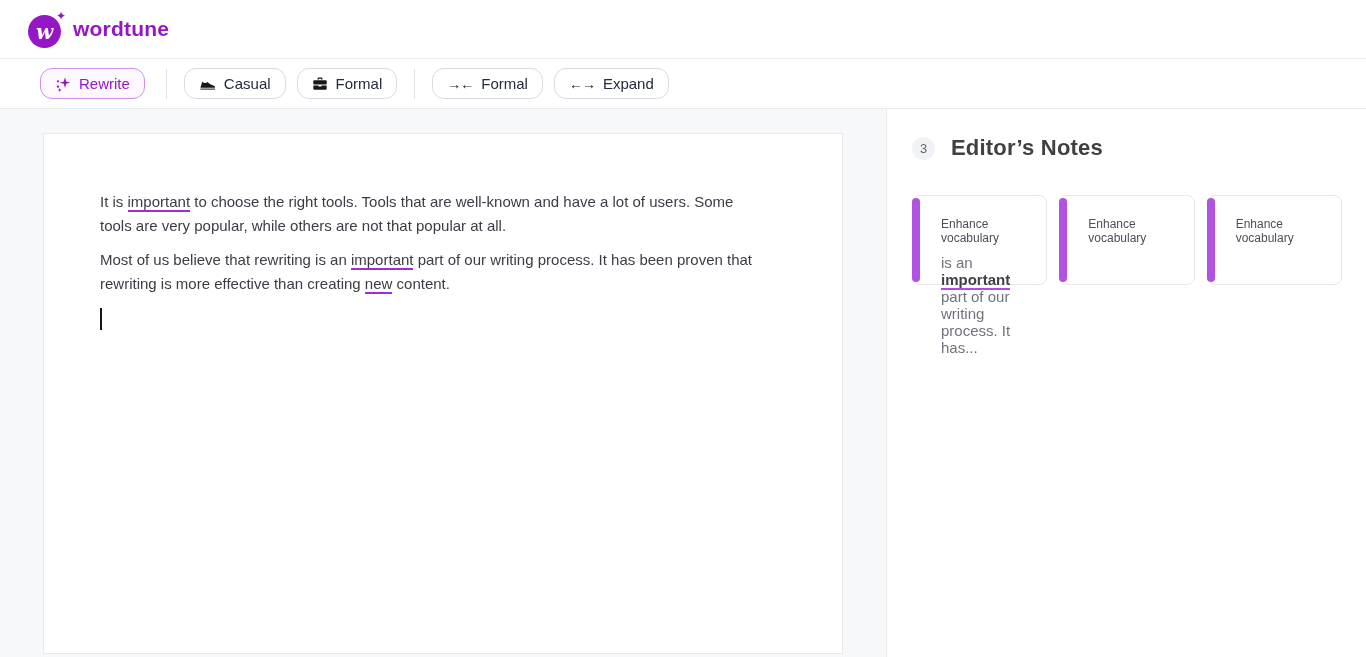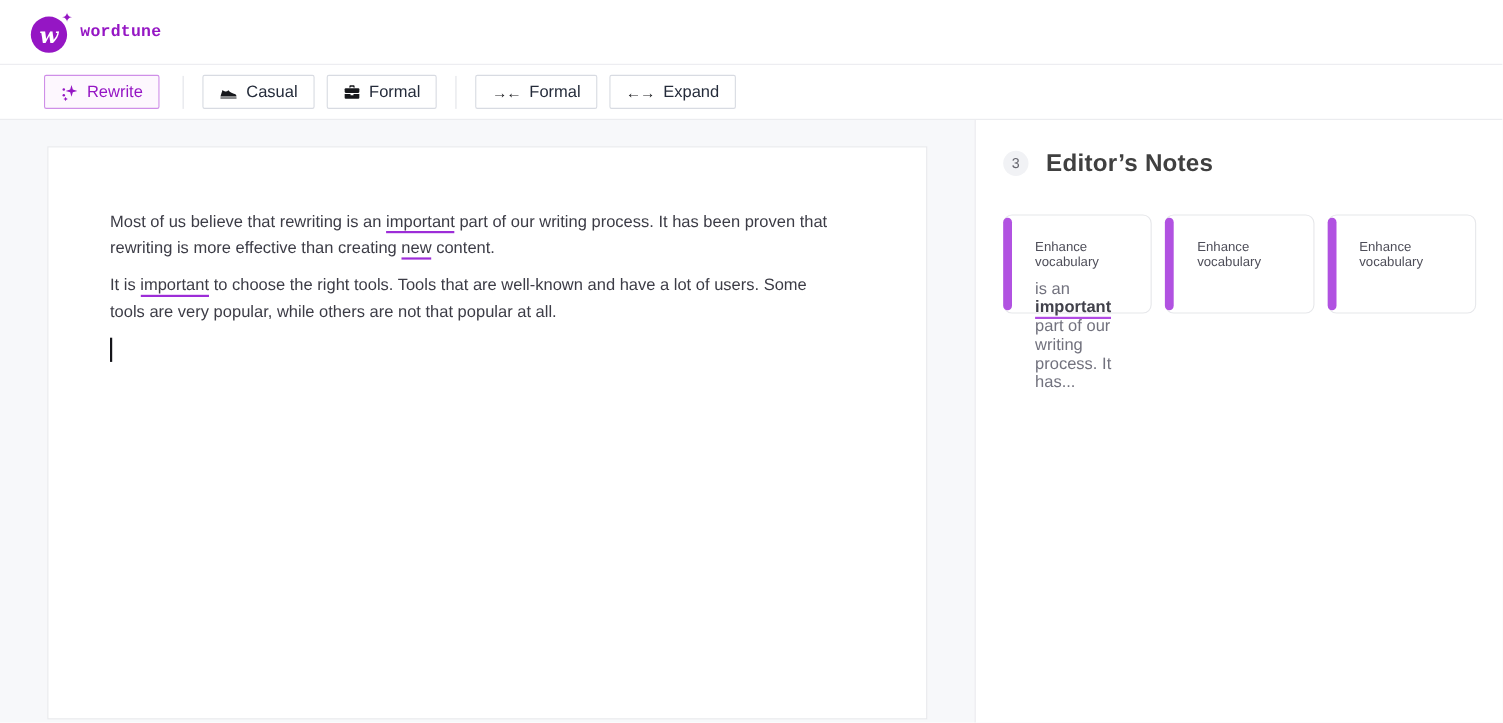--- a/index.html
+++ b/index.html
@@ -14,38 +14,38 @@
 
   
   .header { height:59px; display:flex; align-items:center; padding:0 28px;
     border-bottom:1px solid #ececf0; background:#fff; position:relative; z-index:5;}
   .brand { display:flex; align-items:center; gap:9px; }
   .logo-wrap { position:relative; width:36px; height:40px; }
   .logo-circle { position:absolute; left:0; top:6px; width:33px; height:33px; border-radius:50%;
     background:var(--brand); color:#fff; display:flex; align-items:center; justify-content:center;
     font-style:italic; font-weight:bold; font-size:20px; font-family:"DejaVu Serif", serif;}
   .logo-spark { position:absolute; right:-2px; top:0; color:var(--brand); font-size:12px; }
-  .wordmark { color:var(--brand); font-weight:bold; font-size:15px; letter-spacing:.2px;font-family:Liberation Mono, monospace; }
+  .wordmark { color:var(--brand); font-weight:bold; font-size:21px; letter-spacing:.2px; }
   .header-right { margin-left:auto; display:flex; align-items:center; gap:30px; }
   .hdr-item { display:flex; align-items:center; gap:10px; font-size:16px; color:#1f2430; cursor:pointer; }
   .hdr-item.upgrade { color:#a21ad6; margin-left:12px; }
   .icon-svg { display:block; }
   .help-circle { width:26px; height:26px; border-radius:50%; border:2.4px solid #17181c;
     display:flex; align-items:center; justify-content:center; font-size:15px; font-weight:bold; color:#17181c; }
   .avatar { width:34px; height:34px; border-radius:50%; overflow:hidden; position:relative;
     background:linear-gradient(135deg,#79a07c,#4d6d55); }
   .avatar .hair { position:absolute; left:4px; top:1px; width:26px; height:30px; border-radius:48%; background:#3c2a22; }
   .avatar .face { position:absolute; left:11px; top:8px; width:13px; height:17px; border-radius:50%; background:#c9a28c; }
   .avatar .shirt { position:absolute; left:6px; top:25px; width:22px; height:12px; border-radius:40%; background:#d8dcd2; }
 
   
   .toolbar { height:50px; display:flex; align-items:center; padding:0 0 0 40px; gap:11px;
     border-bottom:1px solid #e9eaee; background:#fff; position:relative; z-index:4; }
   .tbtn { height:31px; display:inline-flex; align-items:center; gap:8px; padding:0 14px;
-    background:#fff; border:1px solid #d8dbe2; border-radius:2px; font-size:15px; color:var(--ink);
+    background:#fff; border:1px solid #d8dbe2; border-radius:12px; font-size:15px; color:var(--ink);
     cursor:pointer; font-family:inherit; }
   .tbtn.primary { border:1.5px solid #cf8fe8; background:#fdf7fe; color:var(--brand); margin-right:4px; }
   .tb-divider { width:1px; height:30px; background:#e2e3e8; margin:0 6px; }
   .arrow-ic { font-size:14px; letter-spacing:-1px; color:#17181c; }
 
   
   .main { position:relative; height:548px; background:var(--bg-gray); }
   .editor-card { position:absolute; left:43px; top:24px; width:800px; bottom:3px;
     background:#fff; border:1px solid #e7e8ec; padding:56px 70px 0 56px; cursor:text; }
   .editor-content { width:668px; font-size:15px; line-height:24px; color:var(--editor-ink); }
@@ -123,22 +123,22 @@
   <button class="tbtn">
     <span class="arrow-ic">←→</span>
     <span>Expand</span>
   </button>
 </div>
 
 <div class="main">
 
   <div class="editor-card">
     <div class="editor-content">
+        <p><span>It is </span><span class="uw">important</span><span> to choose the right tools. Tools that are well-known and have a lot of users. Some tools are very popular, while others are not that popular at all.</span></p>
         <p><span>Most of us believe that rewriting is an </span><span class="uw">important</span><span> part of our writing process. It has been proven that rewriting is more effective than creating </span><span class="uw">new</span><span> content.</span></p>
-        <p><span>It is </span><span class="uw">important</span><span> to choose the right tools. Tools that are well-known and have a lot of users. Some tools are very popular, while others are not that popular at all.</span></p>
         <p><span class="caret"></span></p>
       </div>
   </div>
 
   <div class="sidebar">
     <div class="notes-header">
       <div class="notes-badge">3</div>
       <div class="notes-title">Editor’s Notes</div>
     </div>
     <div class="notes-list">

